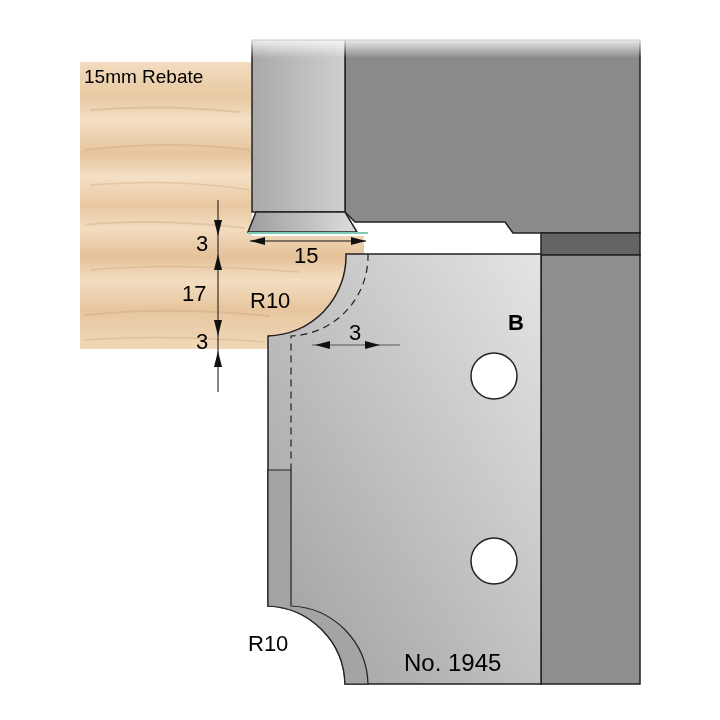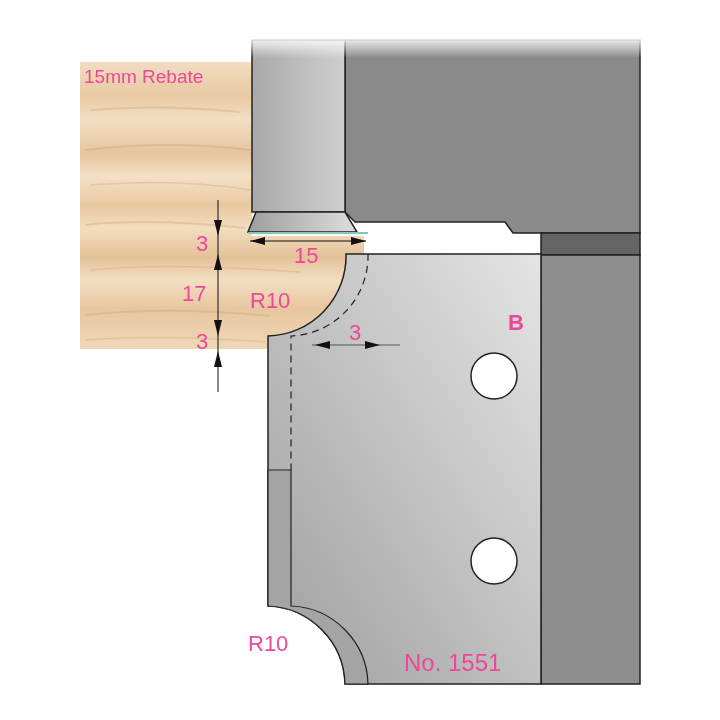--- a/index.html
+++ b/index.html
@@ -1,18 +1,18 @@
 <!DOCTYPE html>
 <html><head>
   <meta charset="utf-8">
   <style>
     html, body { margin: 0; padding: 0; background: #ffffff; }
     body { width: 720px; height: 720px; overflow: hidden; position: relative; }
     #diagram { position: absolute; left: 0; top: 0; width: 720px; height: 720px; }
-    .lbl { position: absolute; font-family: "Liberation Sans", sans-serif; color: #ec4899; white-space: nowrap; line-height: 1; }
+    .lbl { position: absolute; font-family: "Liberation Sans", sans-serif; color: #000000; white-space: nowrap; line-height: 1; }
     .lbl-title { font-size: 19px; }
     .lbl-dim { font-size: 22px; }
     .lbl-bold { font-size: 22px; font-weight: bold; }
     .lbl-part { font-size: 24px; }
   </style>
 </head>
 <body>
 
 <div id="diagram">
   <svg width="720" height="720" viewBox="0 0 720 720" xmlns="http://www.w3.org/2000/svg">
@@ -109,14 +109,14 @@
 
   <div class="lbl lbl-title" style="left:84px; top:67px;">15mm Rebate</div>
   <div class="lbl lbl-dim" style="left:196px; top:233px;">3</div>
   <div class="lbl lbl-dim" style="left:182px; top:283px;">17</div>
   <div class="lbl lbl-dim" style="left:196px; top:331px;">3</div>
   <div class="lbl lbl-dim" style="left:294px; top:245px;text-align:center;">15</div>
   <div class="lbl lbl-dim" style="left:250px; top:290px;">R10</div>
   <div class="lbl lbl-dim" style="left:349px; top:322px;">3</div>
   <div class="lbl lbl-bold" style="left:508px; top:312px;">B</div>
   <div class="lbl lbl-dim" style="left:248px; top:633px;">R10</div>
-  <div class="lbl lbl-part" style="left:404px; top:651px;">No. 1551</div>
+  <div class="lbl lbl-part" style="left:404px; top:651px;">No. 1945</div>
 </div>
 
 </body></html>

